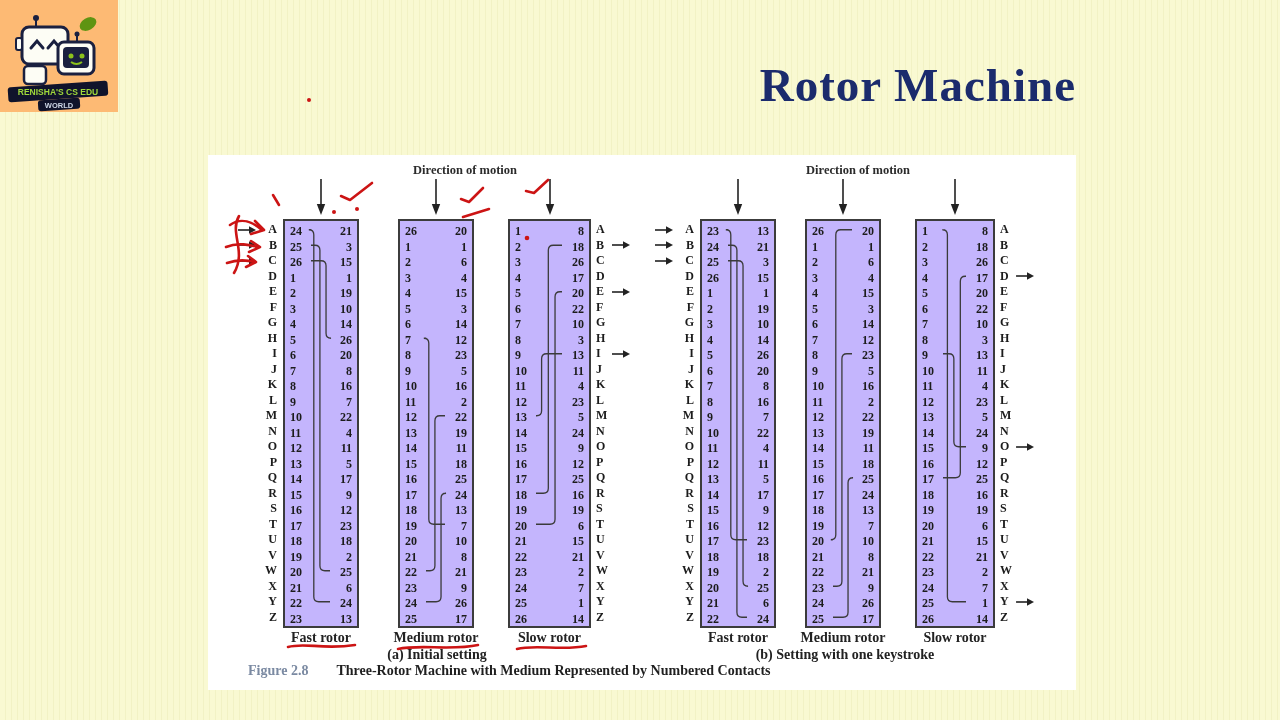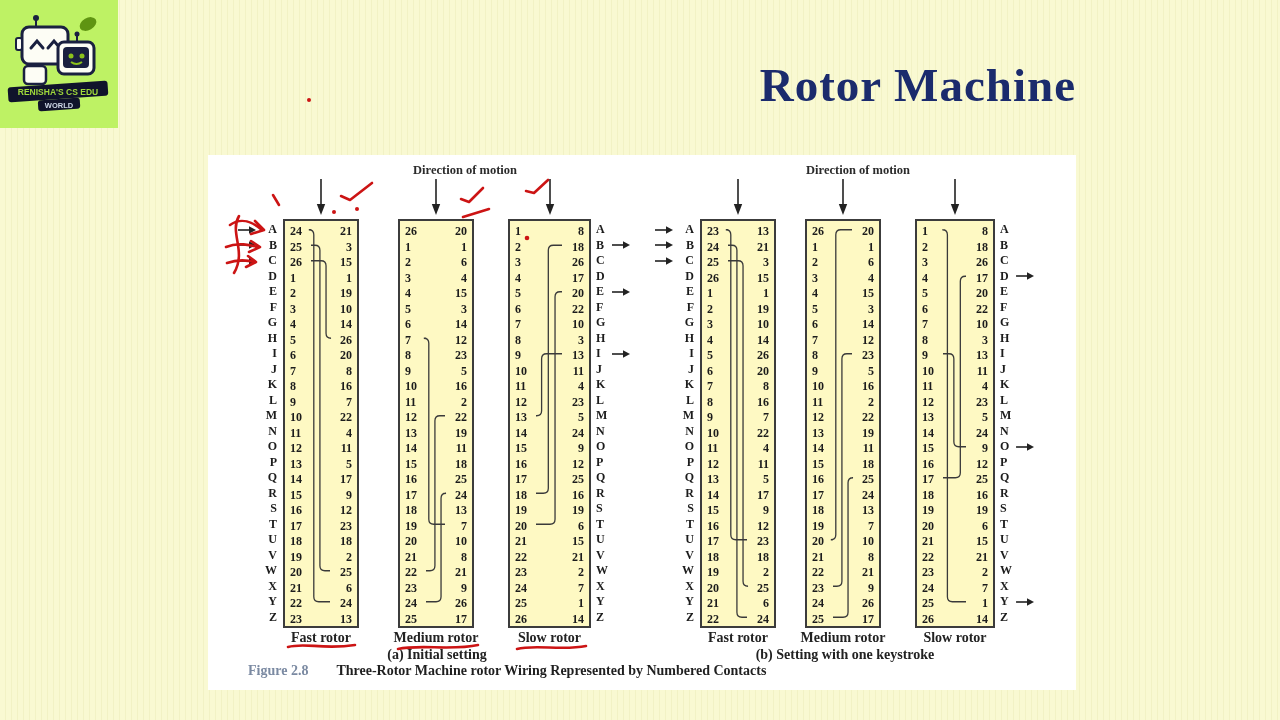--- a/index.html
+++ b/index.html
@@ -2,28 +2,28 @@
 <html><head>
 <meta charset="utf-8">
 <style>
   html,body{margin:0;padding:0;}
   body{
     width:1280px;height:720px;position:relative;overflow:hidden;
     font-family:"Liberation Serif",serif;
     background:repeating-linear-gradient(90deg,#f9f9d2 0px,#f9f9d2 5px,#f2f2c5 5px,#f2f2c5 6px);
   }
   .abs{position:absolute;}
-  #logo-block{left:0;top:0;width:118px;height:128px;background:#bef264;}
+  #logo-block{left:0;top:0;width:118px;height:112px;background:#fdba74;}
   #slide-title{
     left:208px;top:58px;width:868px;text-align:right;
     font-size:47px;font-weight:700;color:#1b2b6d;letter-spacing:1px;
   }
   #figure-panel{left:208px;top:155px;width:868px;height:535px;background:#ffffff;}
   .dir-label{font-size:12.5px;font-weight:700;color:#2b2b2b;text-align:right;width:160px;}
-  .rotor-box{background:#fef9c3;border:2px solid #3c3c3c;box-sizing:border-box;}
+  .rotor-box{background:#c4b5fd;border:2px solid #3c3c3c;box-sizing:border-box;}
   .numcol{position:absolute;top:3px;width:100%;}
   .numcol span{display:block;height:15.5px;line-height:15.5px;font-size:12px;font-weight:700;color:#1c1c1c;}
   .numcol.left span{text-align:left;padding-left:5px;}
   .numcol.right span{text-align:right;padding-right:5px;}
   .lettercol span{display:block;height:15.5px;line-height:15.5px;font-size:12px;font-weight:700;color:#1c1c1c;}
   .rotor-label,.group-caption{font-size:14px;font-weight:700;color:#222;text-align:center;}
   #figure-caption{left:40px;top:508px;font-size:14px;font-weight:700;color:#1f1f1f;}
   #figure-caption .fig-num{color:#7b8aa2;margin-right:28px;}
   .wire-svg,.arrow-svg{position:absolute;overflow:visible;}
   #red-ink{left:0;top:0;width:1280px;height:720px;pointer-events:none;}
@@ -60,21 +60,21 @@
       <rect x="38" y="99" width="42" height="11" rx="3" fill="#10132b"></rect>
     </g>
     <text x="59" y="108" text-anchor="middle" font-size="7.5" font-weight="bold" fill="#cdd6e6" font-family="Liberation Sans, sans-serif">WORLD</text>
   </svg>
 </div>
 
 <div class="abs" id="slide-title">Rotor Machine</div>
 
 <div class="abs" id="figure-panel">
   <div class="abs" id="figure-caption">
-    <span class="fig-num">Figure 2.8</span><span>Three-Rotor Machine rotor Wiring Represented by Numbered Contacts</span>
+    <span class="fig-num">Figure 2.8</span><span>Three-Rotor Machine with Medium Represented by Numbered Contacts</span>
   </div>
 <div class="abs dir-label" style="left: 149px; top: 8px;">Direction of motion</div>
     <svg width="12" height="36" class="arrow-svg" style="left: 107px; top: 24px;">
       <line x1="6" y1="0" x2="6" y2="26" stroke="#222" stroke-width="1.6"></line>
       <polygon points="1.8,25 10.2,25 6,36" fill="#222"></polygon>
     </svg>
     <svg width="12" height="36" class="arrow-svg" style="left: 222px; top: 24px;">
       <line x1="6" y1="0" x2="6" y2="26" stroke="#222" stroke-width="1.6"></line>
       <polygon points="1.8,25 10.2,25 6,36" fill="#222"></polygon>
     </svg>

